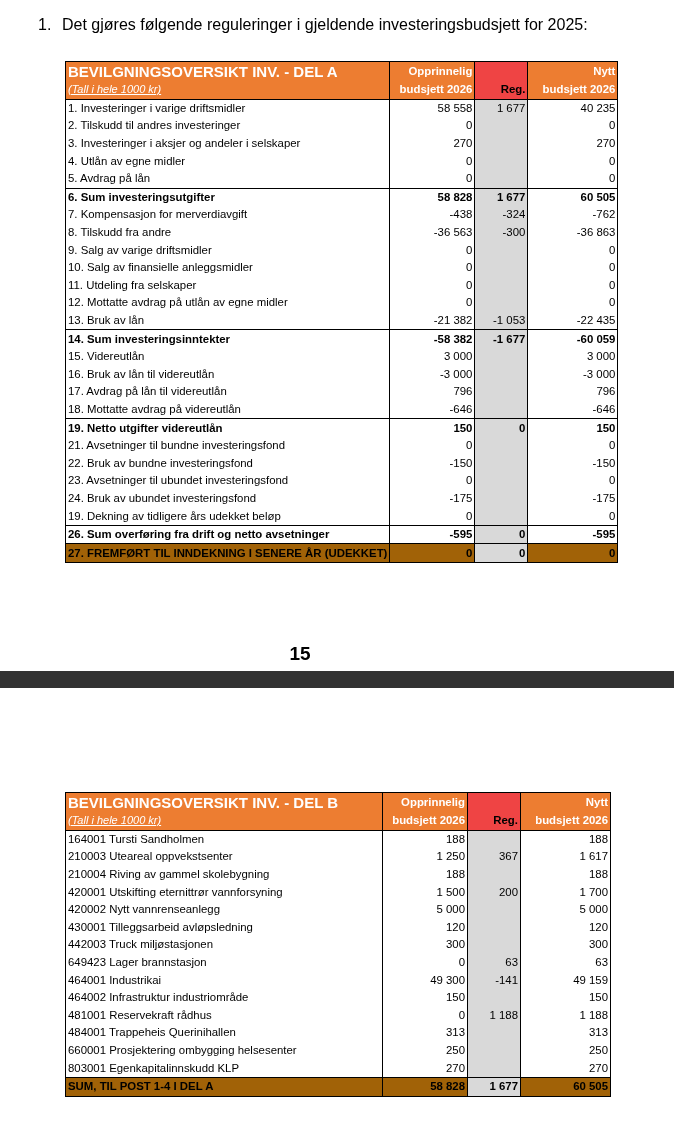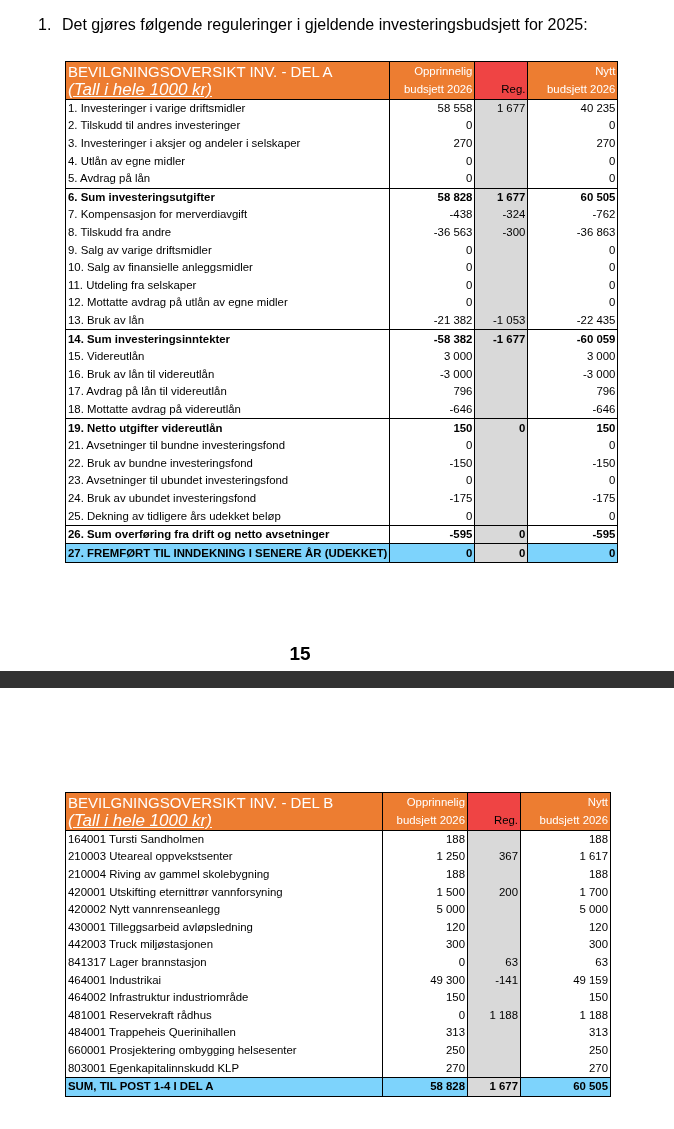--- a/index.html
+++ b/index.html
@@ -7,34 +7,34 @@
          font-family:"Liberation Sans", sans-serif; color:#000; }
   .intro { position:absolute; left:38px; top:16px; font-size:16px; letter-spacing:0; }
   .intro .num { display:inline-block; width:24px; }
   table.bud { position:absolute; left:65px; border-collapse:collapse; table-layout:fixed;
               font-family:"Liberation Sans", sans-serif; font-size:11.4px; }
   table.bud td { padding:0 2px; height:17.6px; line-height:17px; white-space:nowrap; overflow:hidden; }
   col.c-label { width:317px; }
   col.c-orig { width:85px; }
   col.c-reg { width:53px; }
   col.c-new { width:90px; }
-  .hdr td { background:#ed7d31; color:#fff; font-weight:normal; }
+  .hdr td { background:#ed7d31; color:#fff; font-weight:bold; }
   .hdr td.reg { background:#ef4444; color:#000; }
   .hdr .title { font-size:15px; line-height:19px; vertical-align:bottom; height:19px; }
-  .hdr .sub { font-style:italic; font-weight:normal; font-size:17px; text-decoration:underline; }
+  .hdr .sub { font-style:italic; font-weight:normal; font-size:11px; text-decoration:underline; }
   td.r { text-align:right; }
   td.reg { background:#d9d9d9; }
   td.c-lbl { border-left:1.5px solid #000; border-right:1.5px solid #000; }
   td.c-o { border-right:1.5px solid #000; }
   td.c-rg { border-right:1.5px solid #000; }
   td.c-n { border-right:1.5px solid #000; }
   tr.bold td { font-weight:bold; }
   tr.top-border td { border-top:1.5px solid #000; }
   tr.last td { border-bottom:1.5px solid #000; }
-  tr.salmon td { background:#7dd3fc; }
+  tr.salmon td { background:#a16207; }
   tr.salmon td.reg { background:#d9d9d9; }
   tr.hdr td { border-top:1.5px solid #000; }
   tr.hdr2 td { border-bottom:1.5px solid #000; }
   #tblA { top:61px; }
   #tblB { top:792px; }
   .pagenum { position:absolute; left:0; width:600px; top:643px; text-align:center;
              font-weight:bold; font-size:19px; }
   .pagebar { position:absolute; left:0; top:671px; width:674px; height:17px; background:#323232; }
 </style>
 </head>
@@ -196,21 +196,21 @@
         <td class="c-rg reg r"></td>
         <td class="c-n r">0</td>
       </tr>
       <tr>
         <td class="c-lbl">24. Bruk av ubundet investeringsfond</td>
         <td class="c-o r">-175</td>
         <td class="c-rg reg r"></td>
         <td class="c-n r">-175</td>
       </tr>
       <tr>
-        <td class="c-lbl">25. Dekning av tidligere års udekket beløp</td>
+        <td class="c-lbl">19. Dekning av tidligere års udekket beløp</td>
         <td class="c-o r">0</td>
         <td class="c-rg reg r"></td>
         <td class="c-n r">0</td>
       </tr>
       <tr class="bold top-border">
         <td class="c-lbl">26. Sum overføring fra drift og netto avsetninger</td>
         <td class="c-o r">-595</td>
         <td class="c-rg reg r">0</td>
         <td class="c-n r">-595</td>
       </tr>
@@ -282,21 +282,21 @@
         <td class="c-rg reg r"></td>
         <td class="c-n r">120</td>
       </tr>
       <tr>
         <td class="c-lbl">442003 Truck miljøstasjonen</td>
         <td class="c-o r">300</td>
         <td class="c-rg reg r"></td>
         <td class="c-n r">300</td>
       </tr>
       <tr>
-        <td class="c-lbl">841317 Lager brannstasjon</td>
+        <td class="c-lbl">649423 Lager brannstasjon</td>
         <td class="c-o r">0</td>
         <td class="c-rg reg r">63</td>
         <td class="c-n r">63</td>
       </tr>
       <tr>
         <td class="c-lbl">464001 Industrikai</td>
         <td class="c-o r">49 300</td>
         <td class="c-rg reg r">-141</td>
         <td class="c-n r">49 159</td>
       </tr>

